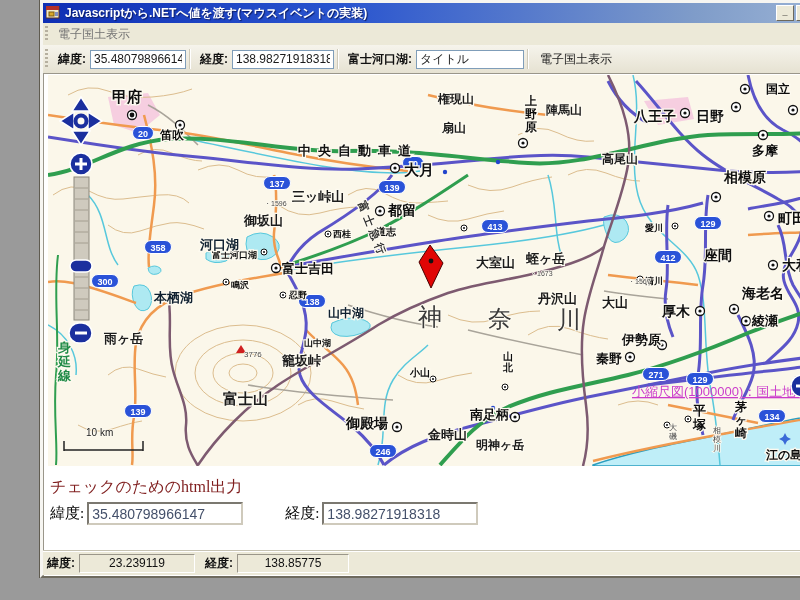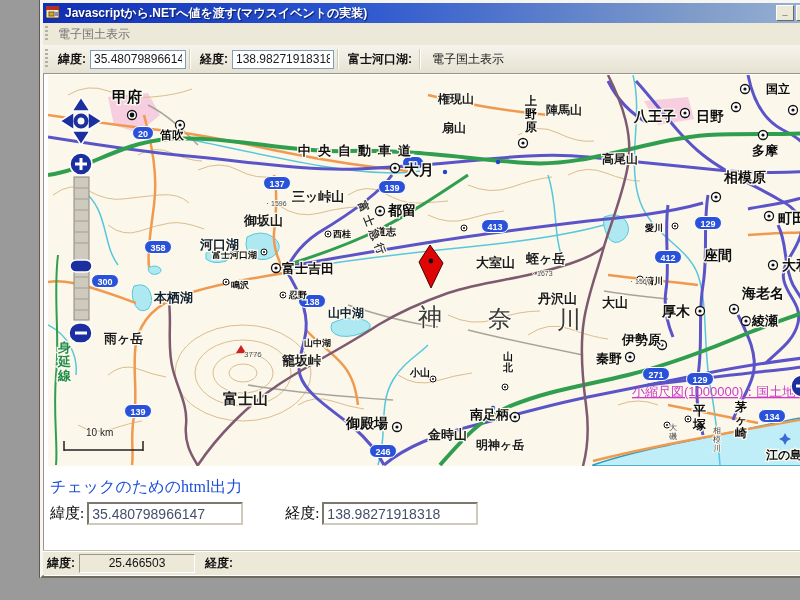--- a/index.html
+++ b/index.html
@@ -32,21 +32,21 @@
     box-shadow:inset 1px 1px 0 #9a968a, inset -1px 0 0 #d8d4c6;}
   .map-wrap{position:absolute;left:5px;top:2px;width:763px;height:391px;}
   
   .vscroll{position:absolute;right:0;top:1px;width:17px;height:501px;
     background:repeating-linear-gradient(45deg,#e6e3d8 0 1px,#fbfaf6 1px 2px);}
   .sc-btn{position:absolute;left:0;width:17px;height:17px;background:#ece9d8;border:1px solid;
     border-color:#fff #6d685c #6d685c #fff;box-sizing:border-box;font-size:7px;color:#444;
     text-align:center;line-height:15px;}
   
   .htmlout{position:absolute;left:7px;top:404px;width:700px;font-family:"Liberation Serif",serif;}
-  .htmlout-heading{font-size:16px;color:#1d4ed8;}
+  .htmlout-heading{font-size:16px;color:#7f1d1d;}
   .out-row{position:absolute;top:25px;left:0;display:flex;align-items:center;}
   .out-label{font-size:15px;color:#000;margin-right:3px;white-space:nowrap;}
   .out-input{width:146px;height:17px;border:2px inset #cfcabc;background:#fff;font-size:14px;
     font-family:"Liberation Sans",sans-serif;color:#44506a;padding:1px 3px;}
   .out-gap{width:42px;}
   
   .statusbar{position:absolute;left:0;bottom:0;right:0;height:23px;background:#ece9d8;
     border-top:1px solid #fff;display:flex;align-items:center;box-shadow:0 -1px 0 #c6c2b2;}
   .sb-label{font-size:12px;font-weight:bold;color:#111;margin:0 4px;white-space:nowrap;}
   .sb-panel{height:17px;border:1px solid;border-color:#9a968a #fff #fff #9a968a;font-size:12px;
@@ -90,20 +90,21 @@
 
   <div class="toolbar">
     <div class="grip"></div>
     <span class="tb-label">緯度:</span>
     <input class="tb-input" style="width: 88px;" value="35.480798966147">
     <div class="tb-sep"></div>
     <span class="tb-label">経度:</span>
     <input class="tb-input" style="width: 94px;" value="138.98271918318">
     <div class="tb-sep"></div>
     <span class="tb-label">富士河口湖:</span>
+    <input class="tb-input" style="width: 100px;" value="タイトル">
     <div class="tb-sep"></div>
     <span class="tb-text-btn">電子国土表示</span>
   </div>
 
   <div class="browser">
     <div class="map-wrap">
       <svg id="mapsvg" width="763" height="391" viewBox="0 0 763 391">
 
         <rect x="0" y="0" width="763" height="391" fill="#fbf7ea"></rect>
 
@@ -454,22 +455,23 @@
     </div>
 
     <div class="vscroll">
       <div class="sc-btn" style="top:0">▲</div>
       <div class="sc-btn" style="bottom:0;top:auto">▼</div>
     </div>
   </div>
 
   <div class="statusbar">
     <span class="sb-label">緯度:</span>
-    <div class="sb-panel" style="width:114px">25.466503</div>
+    <div class="sb-panel" style="width:114px">23.239119</div>
     <span class="sb-label" style="margin-left:10px">経度:</span>
+    <div class="sb-panel" style="width:110px">138.85775</div>
     <svg class="sb-grip">
       <g fill="#8a8678">
         <rect x="10" y="2" width="2" height="2"></rect>
           <rect x="10" y="6" width="2" height="2"></rect>
           <rect x="10" y="10" width="2" height="2"></rect>
         <rect x="6" y="6" width="2" height="2"></rect>
           <rect x="6" y="10" width="2" height="2"></rect>
           <rect x="2" y="10" width="2" height="2"></rect>
       </g>
     </svg>

